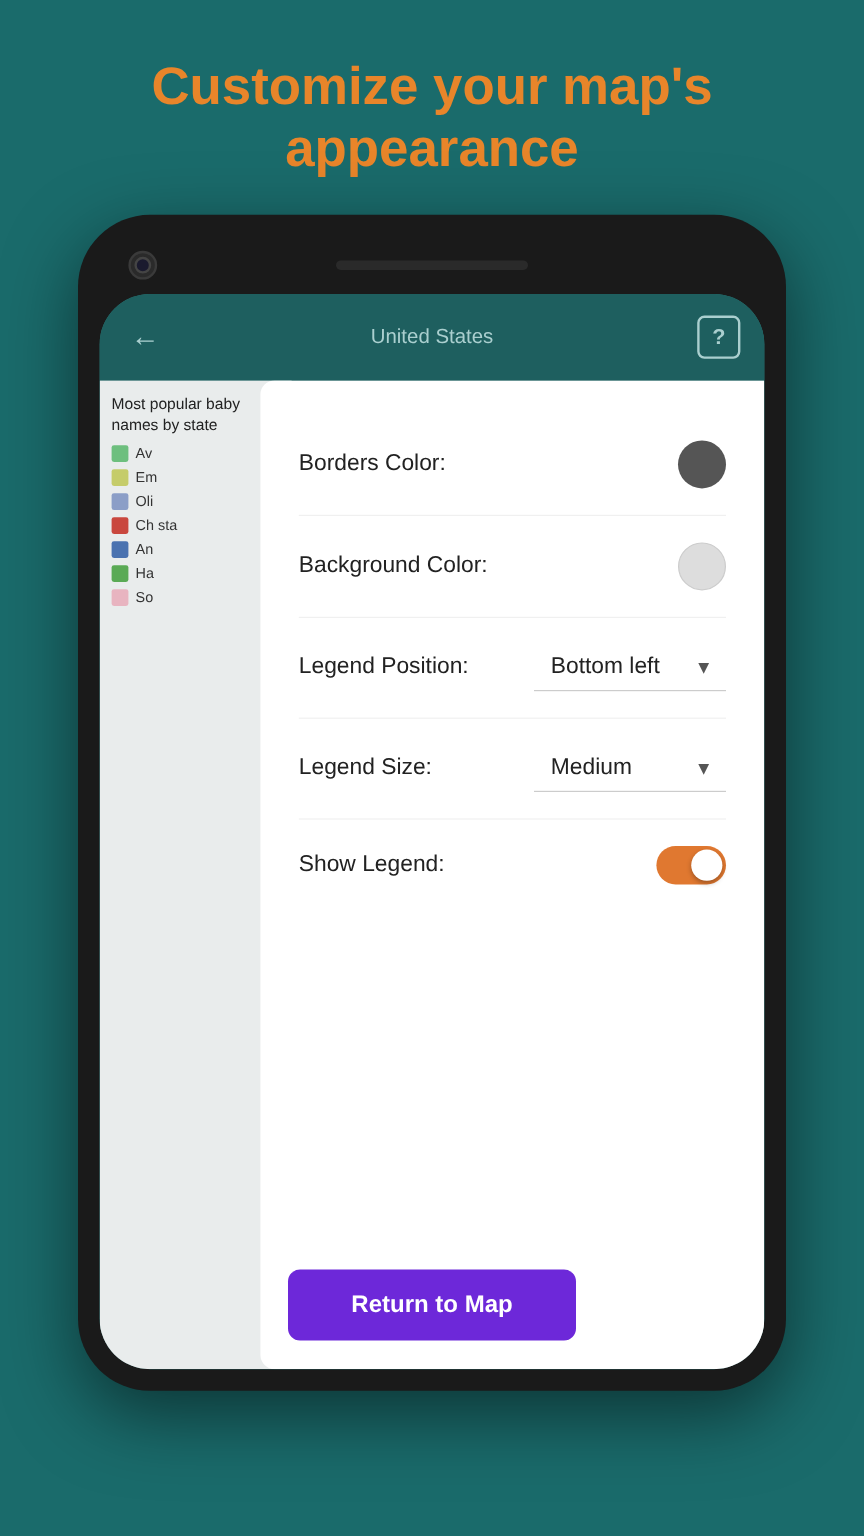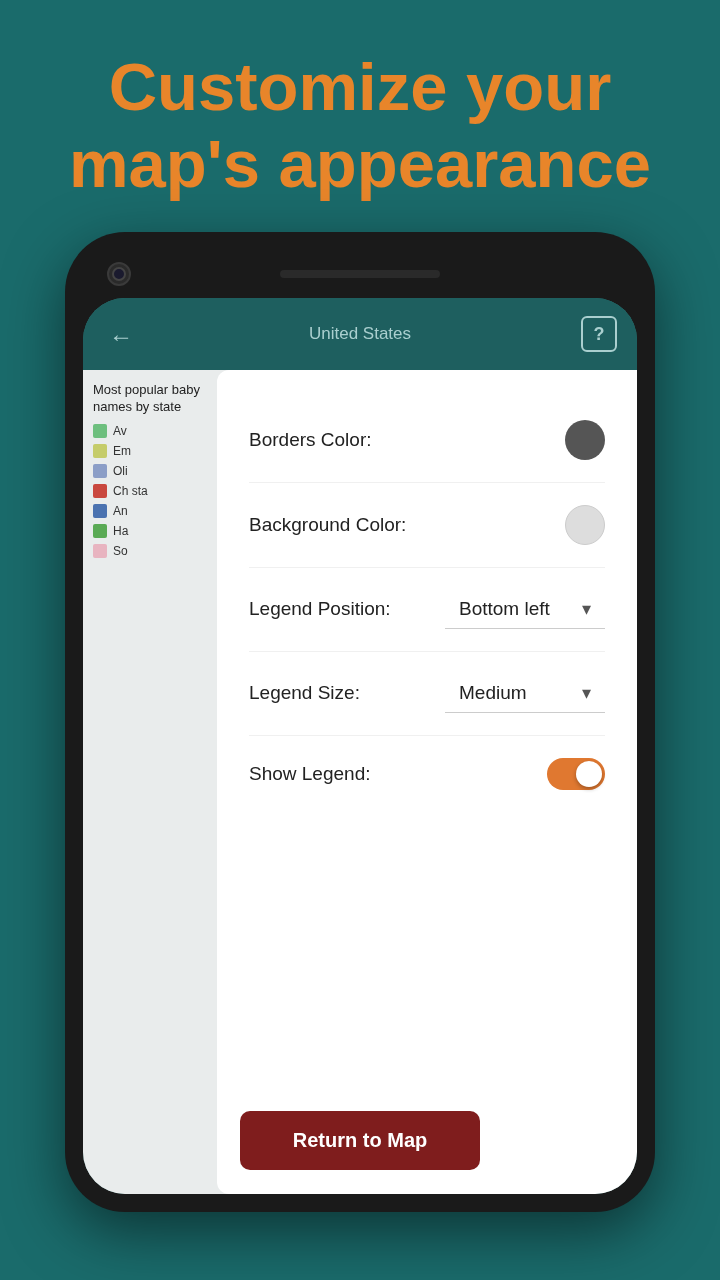--- a/index.html
+++ b/index.html
@@ -17,21 +17,21 @@
     }
 
     
     .page-header {
       width: 100%;
       padding: 48px 40px 30px;
       text-align: center;
     }
 
     .page-title {
-      font-size: 67px;
+      font-size: 44px;
       font-weight: 700;
       color: #e8852a;
       line-height: 1.15;
     }
 
     
     .phone-frame {
       width: 590px;
       height: 980px;
       background: #1a1a1a;
@@ -290,21 +290,21 @@
       position: absolute;
       bottom: 24px;
       left: 50%;
       transform: translateX(-50%);
       width: 240px;
     }
 
     .return-btn {
       width: 100%;
       padding: 18px 24px;
-      background: #7f1d1d;
+      background: #6d28d9;
       color: white;
       font-size: 20px;
       font-weight: 600;
       border: none;
       border-radius: 10px;
       cursor: pointer;
       text-align: center;
     }
   </style>
 </head>

